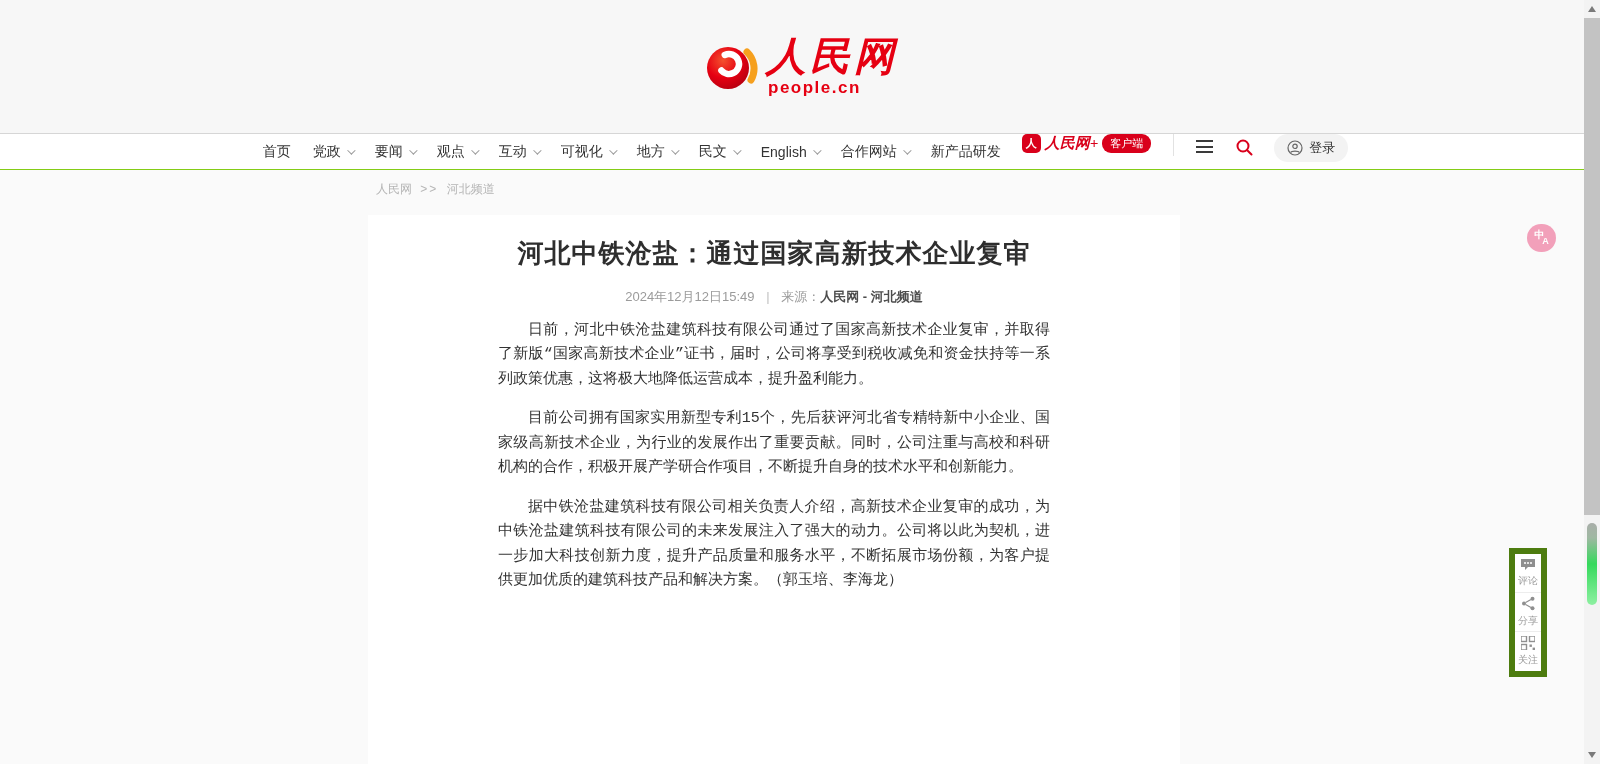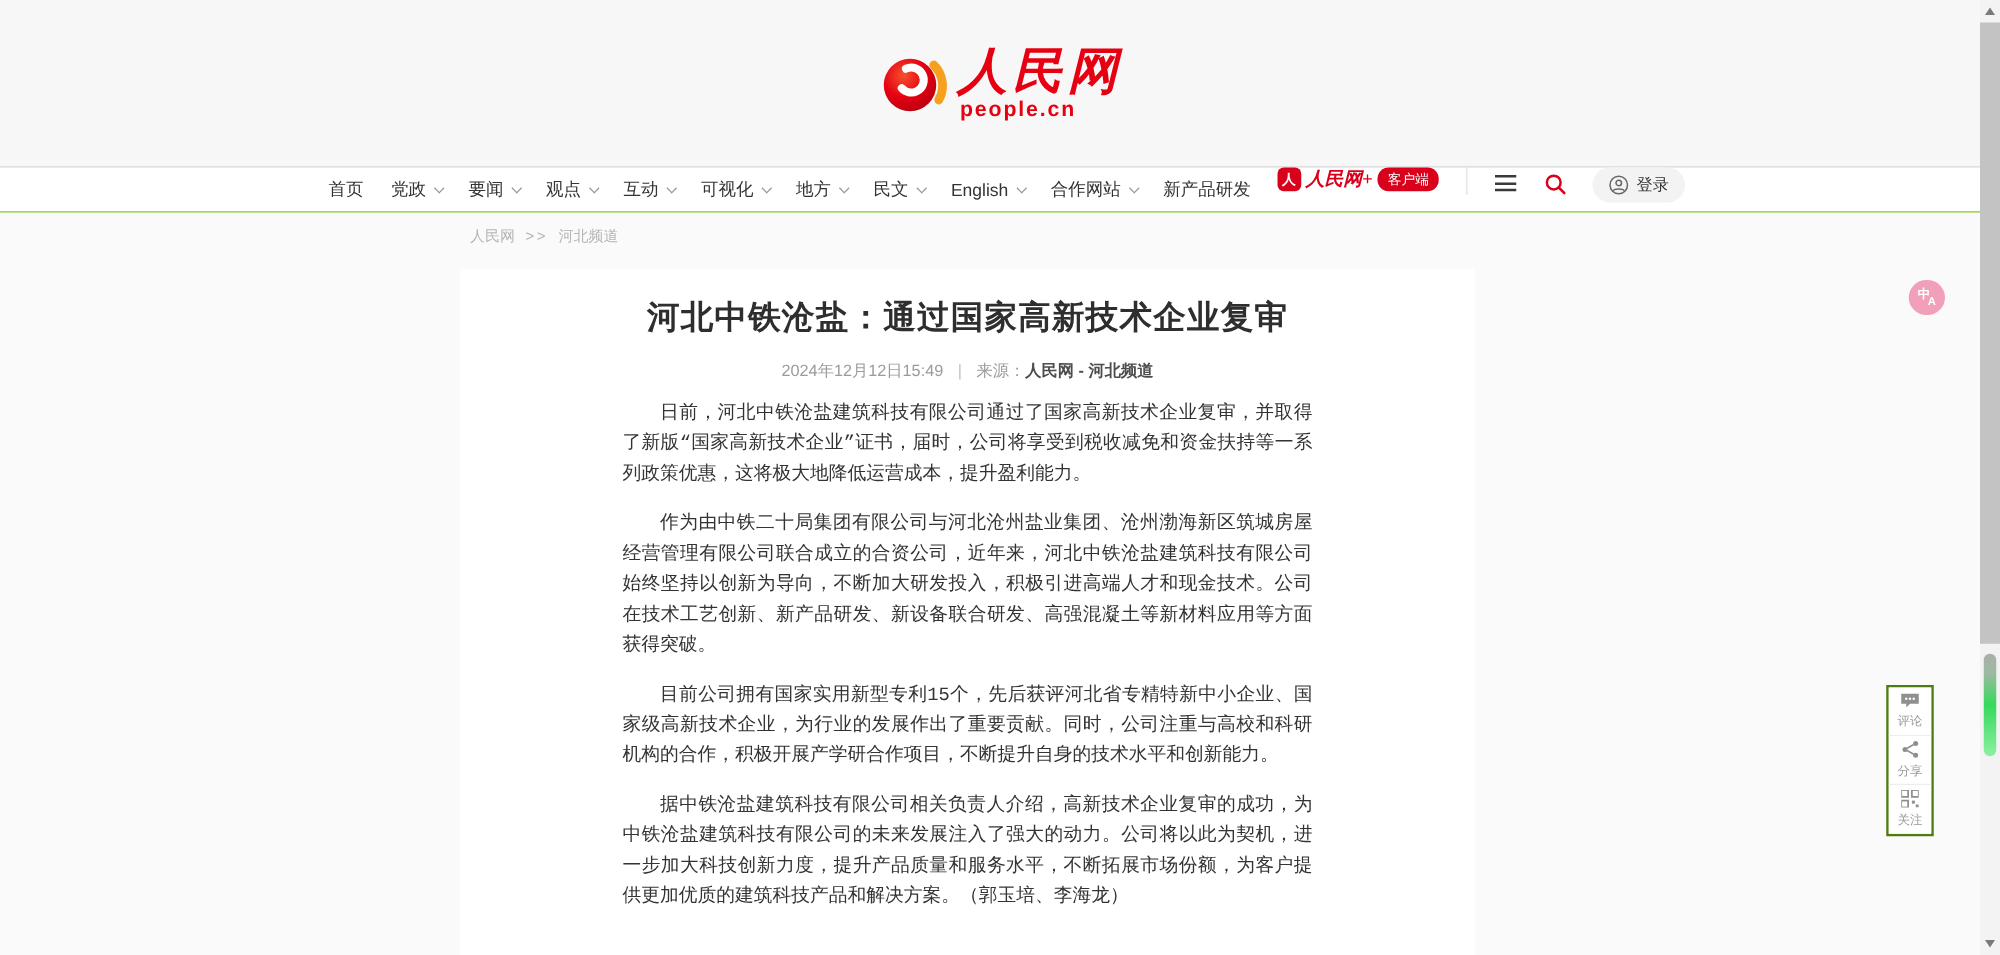--- a/index.html
+++ b/index.html
@@ -48,21 +48,21 @@
   .meta .src-label{ color:#9b9b9b; }
   .meta a.src{ color:#4d4d4d; font-weight:bold; text-decoration:none; cursor:pointer; }
   .toolbar{ width:552px; margin:6px auto 0; display:flex; justify-content:flex-end; }
   .fontsize{ display:flex; align-items:center; gap:5px; background:#f2f2f2; border:none; border-radius:13px;
              padding:4px 11px; font-size:12px; color:#555; cursor:pointer; }
   .fontsize .tt b{ font-size:12px; font-weight:bold; }
   .fontsize .tt small{ font-size:8px; font-weight:bold; }
   .body-text{ width:552px; margin:13px auto 0; font-size:15px; line-height:1.63; color:#333; text-align:justify; }
   .body-text p{ text-indent:2em; margin-bottom:15px;font-family:Liberation Mono, monospace; }
   
-  .side-tools{ position:absolute; right:53px; top:548px; width:38px; background:#fff; border:2px solid #4d7c0f; }
+  .side-tools{ position:absolute; right:53px; top:548px; width:38px; background:#fff; border:6px solid #4d7c0f; }
   .tool{ display:flex; flex-direction:column; align-items:center; justify-content:center; gap:3px;
          height:39px; border-bottom:1px solid #ededed; cursor:pointer; background:#fff; width:100%; border-left:none; border-right:none; border-top:none; }
   .tool:last-child{ border-bottom:none; }
   .tool span{ font-size:10px; color:#9a9a9a; }
   
   .translate{ position:absolute; right:44px; top:224px; width:29px; height:28px; border:none; border-radius:14px;
               background:#f2a0ba; color:#fff; cursor:pointer; display:flex; align-items:center; justify-content:center; }
   .translate .t-cn{ font-size:10px; font-weight:bold; margin-right:-2px; margin-top:-6px; }
   .translate .t-en{ font-size:9px; font-weight:bold; margin-top:5px; }
   
@@ -184,21 +184,20 @@
 
   <div class="meta">
     <span>2024年12月12日15:49</span>
     <span class="sep">|</span>
     <span class="src-label">来源：</span><a class="src">人民网 - 河北频道</a>
   </div>
 
 
   <div class="body-text">
     <p>日前，河北中铁沧盐建筑科技有限公司通过了国家高新技术企业复审，并取得了新版“国家高新技术企业”证书，届时，公司将享受到税收减免和资金扶持等一系列政策优惠，这将极大地降低运营成本，提升盈利能力。</p>
-    <p>作为由中铁二十局集团有限公司与河北沧州盐业集团、沧州渤海新区筑城房屋经营管理有限公司联合成立的合资公司，近年来，河北中铁沧盐建筑科技有限公司始终坚持以创新为导向，不断加大研发投入，积极引进高端人才和现金技术。公司在技术工艺创新、新产品研发、新设备联合研发、高强混凝土等新材料应用等方面获得突破。</p>
     <p>目前公司拥有国家实用新型专利15个，先后获评河北省专精特新中小企业、国家级高新技术企业，为行业的发展作出了重要贡献。同时，公司注重与高校和科研机构的合作，积极开展产学研合作项目，不断提升自身的技术水平和创新能力。</p>
     <p>据中铁沧盐建筑科技有限公司相关负责人介绍，高新技术企业复审的成功，为中铁沧盐建筑科技有限公司的未来发展注入了强大的动力。公司将以此为契机，进一步加大科技创新力度，提升产品质量和服务水平，不断拓展市场份额，为客户提供更加优质的建筑科技产品和解决方案。（郭玉培、李海龙）</p>
   </div>
 
 </main>
 
 <aside class="side-tools">
   <button class="tool">
     <svg width="16" height="13" viewBox="0 0 16 13">
       <path d="M1 1 h14 v8 h-7 l-3 3 v-3 h-4 z" fill="#8f8f8f" rx="2"></path>

